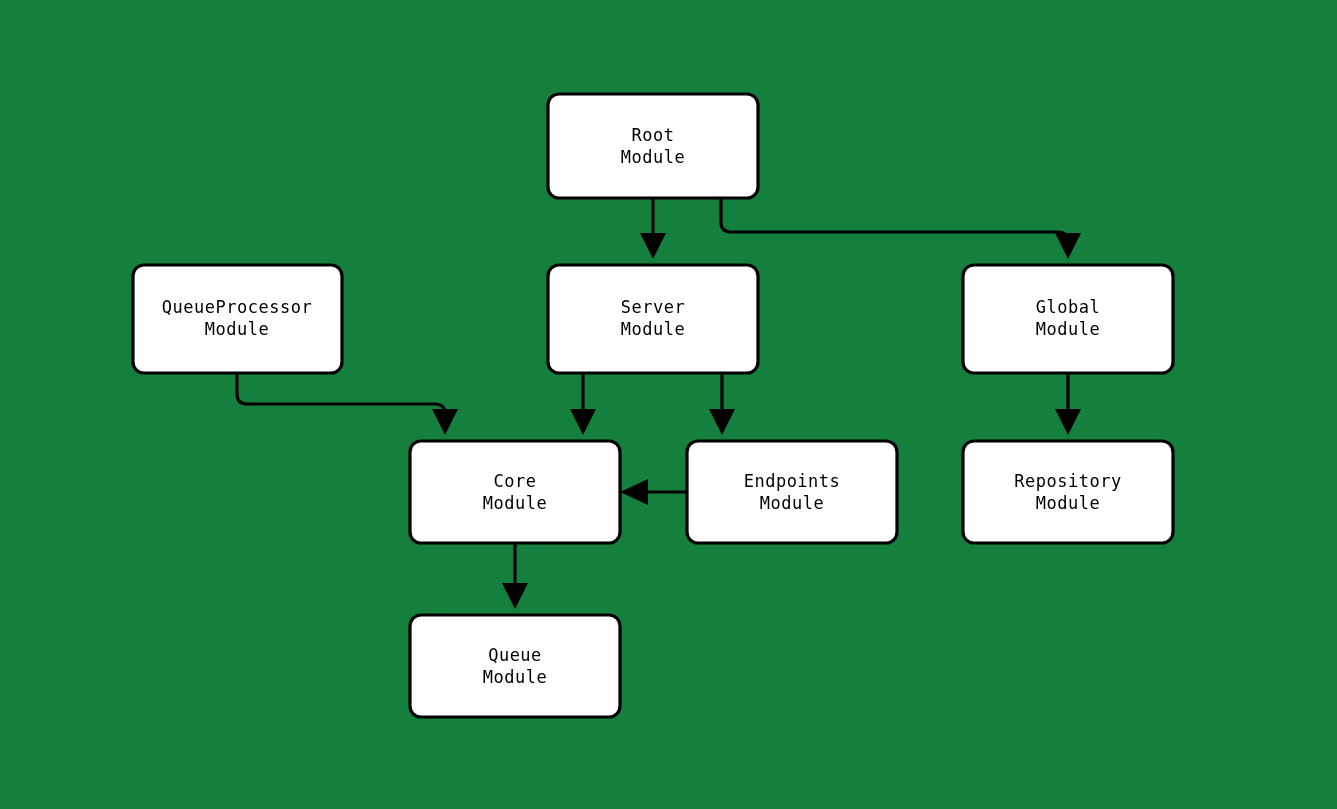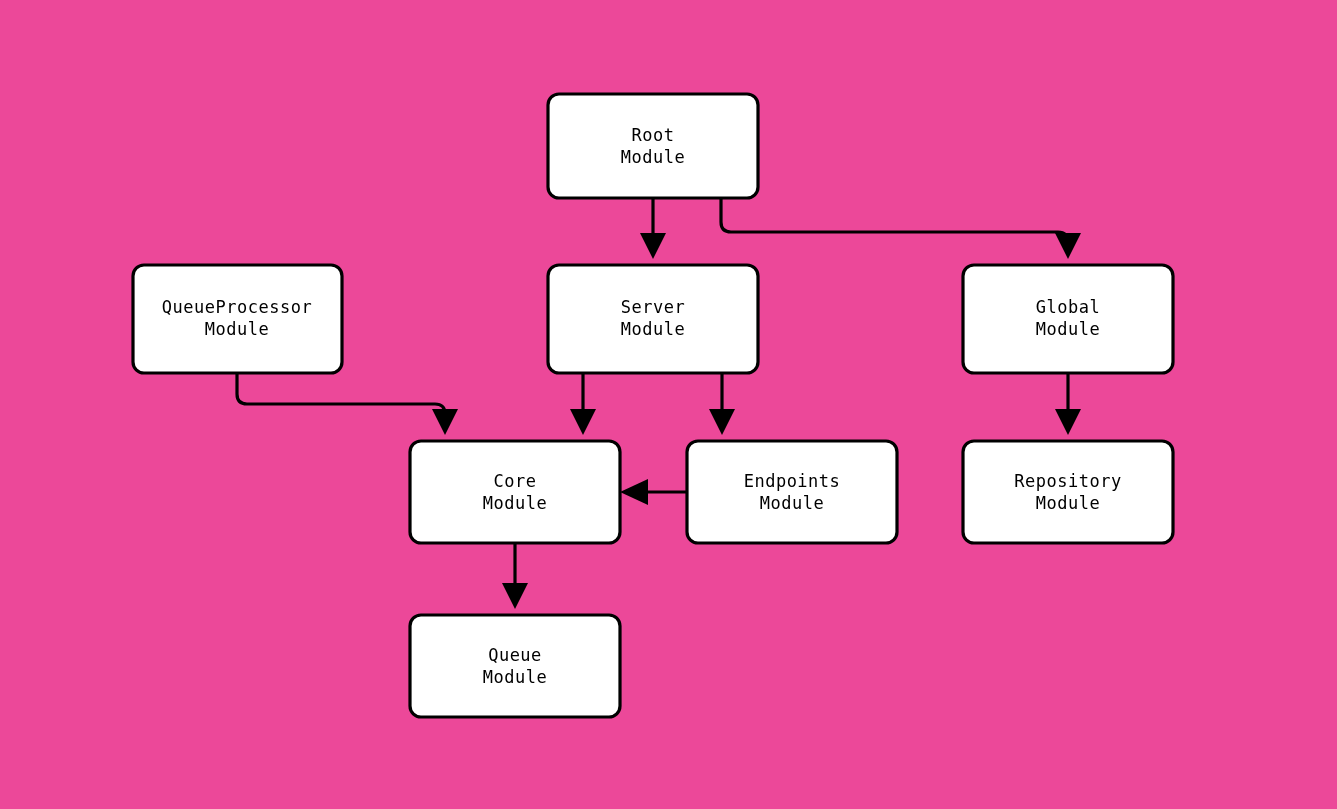--- a/index.html
+++ b/index.html
@@ -11,21 +11,21 @@
   body {
     width: 1337px;
     height: 809px;
     font-family: "DejaVu Sans Mono", "Liberation Mono", monospace;
     overflow: hidden;
   }
   #diagram-root {
     position: relative;
     width: 1337px;
     height: 809px;
-    background: #ec4899;
+    background: #15803d;
   }
   svg.canvas {
     position: absolute;
     top: 0;
     left: 0;
     width: 1337px;
     height: 809px;
   }
   .node-rect {
     fill: #ffffff;

